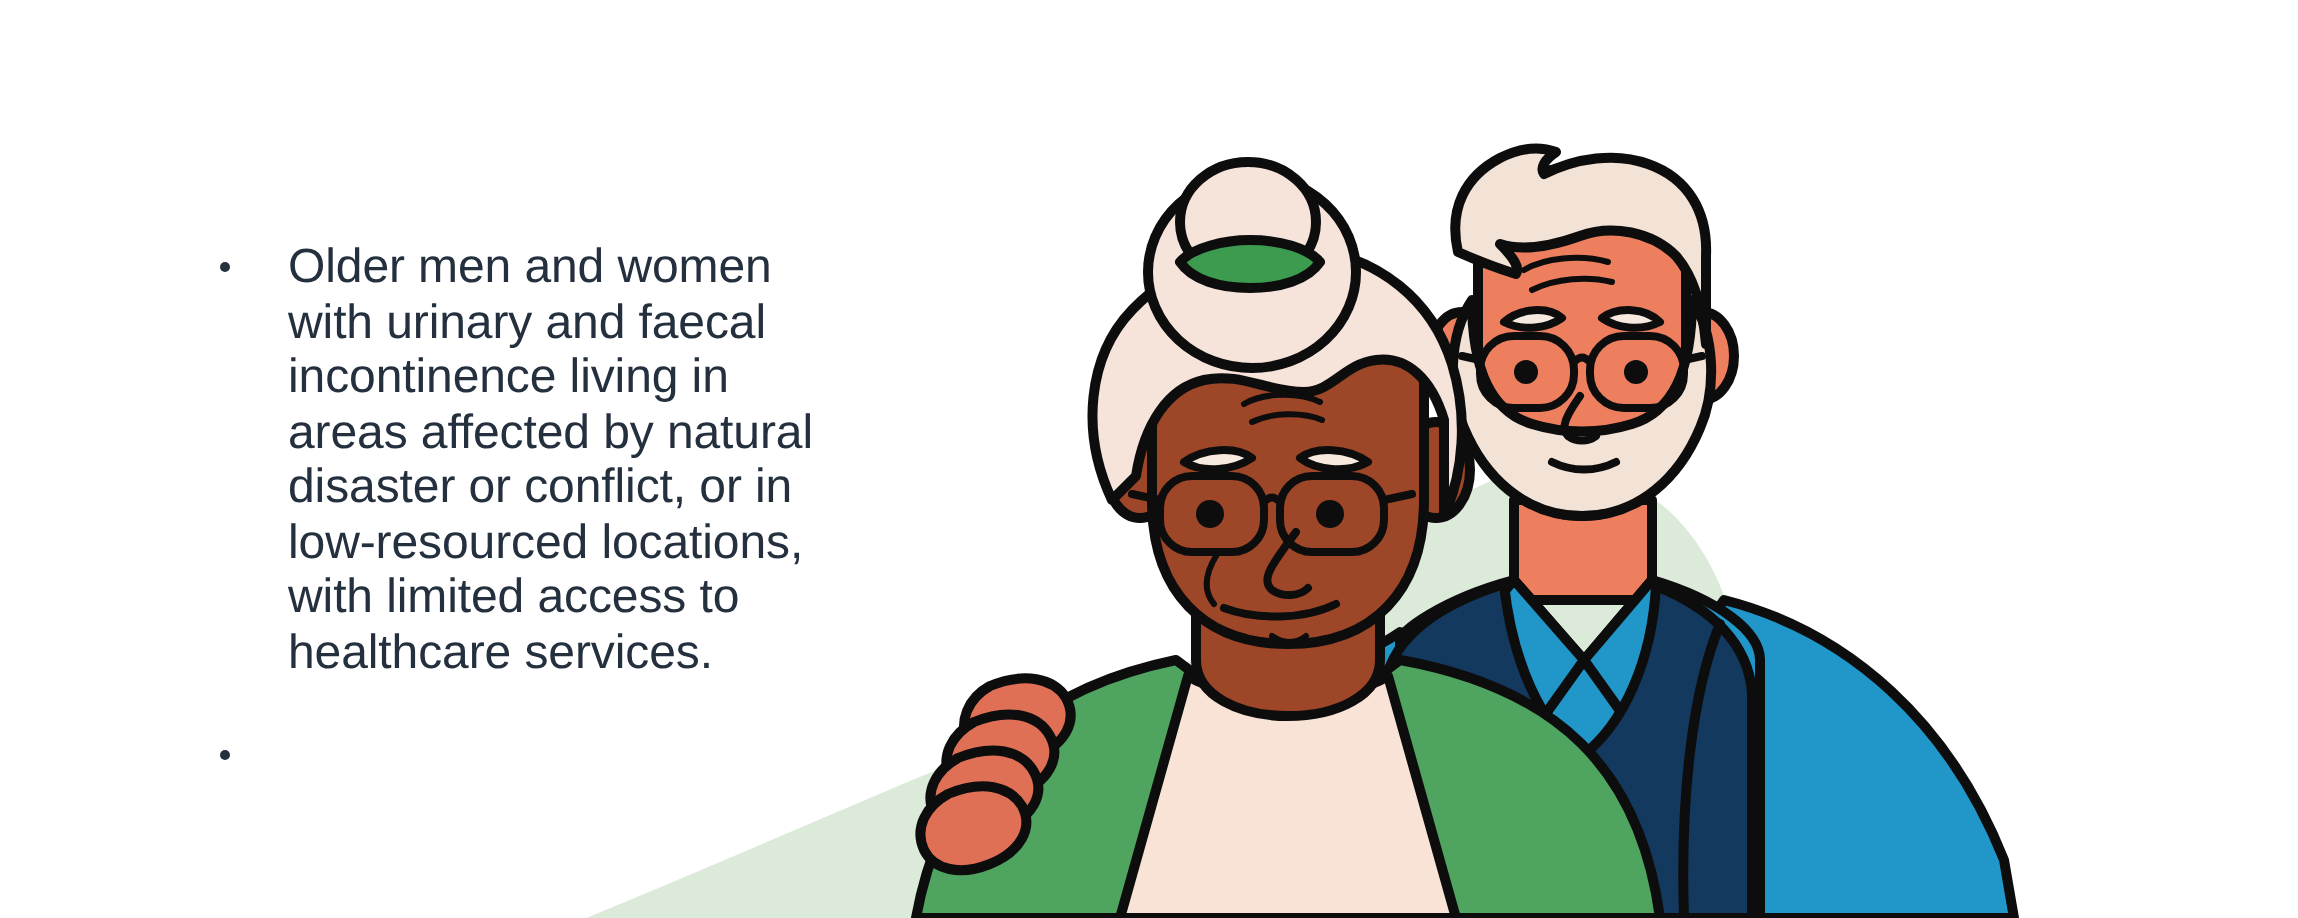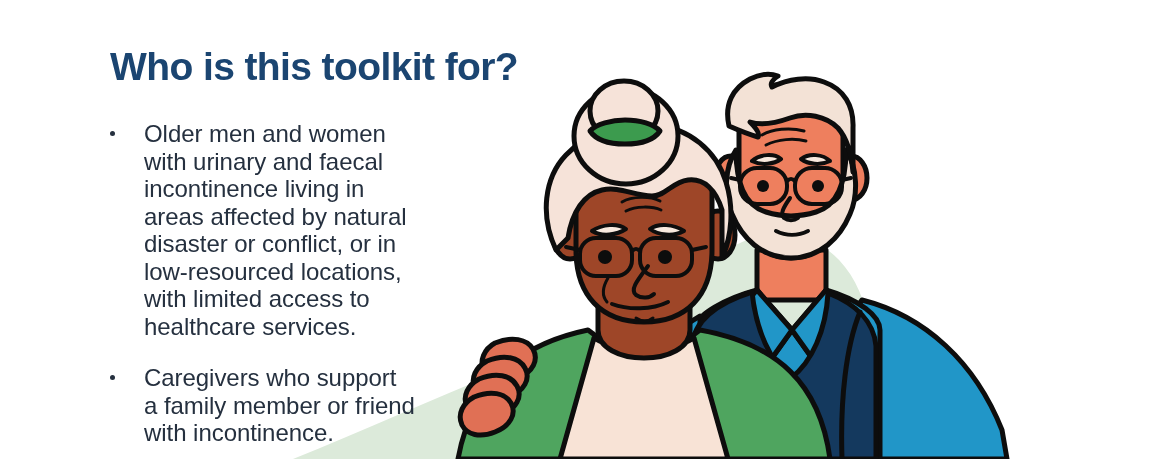--- a/index.html
+++ b/index.html
@@ -208,36 +208,32 @@
                  C494 403 480 399 475 389 C470 378 476 367 487 361 Z" fill="#e07055"></path>
         <path d="M479 379 C496 372 511 375 517 386 C523 397 516 409 501 415
                  C486 421 472 417 467 407 C462 396 468 385 479 379 Z" fill="#e07055"></path>
         <path d="M474 397 C491 390 505 393 511 403 C517 414 510 426 495 432
                  C480 438 467 435 462 425 C457 414 463 403 474 397 Z" fill="#e07055"></path>
       </g>
     </g>
   </svg>
 
   <div id="text-column">
-    <h1 id="page-title">Who is this toolkit for?</h1>
 
     <ul id="bullet-list">
       <li class="bullet-item">
         <span class="bullet-dot"></span>
         <span class="bullet-text">Older men and women
 with urinary and faecal
 incontinence living in
 areas affected by natural
 disaster or conflict, or in
 low-resourced locations,
 with limited access to
 healthcare services.</span>
       </li>
       <li class="bullet-item">
         <span class="bullet-dot"></span>
-        <span class="bullet-text">Caregivers who support
-a family member or friend
-with incontinence.</span>
       </li>
     </ul>
   </div>
 
 </div>
 
 </body></html>

